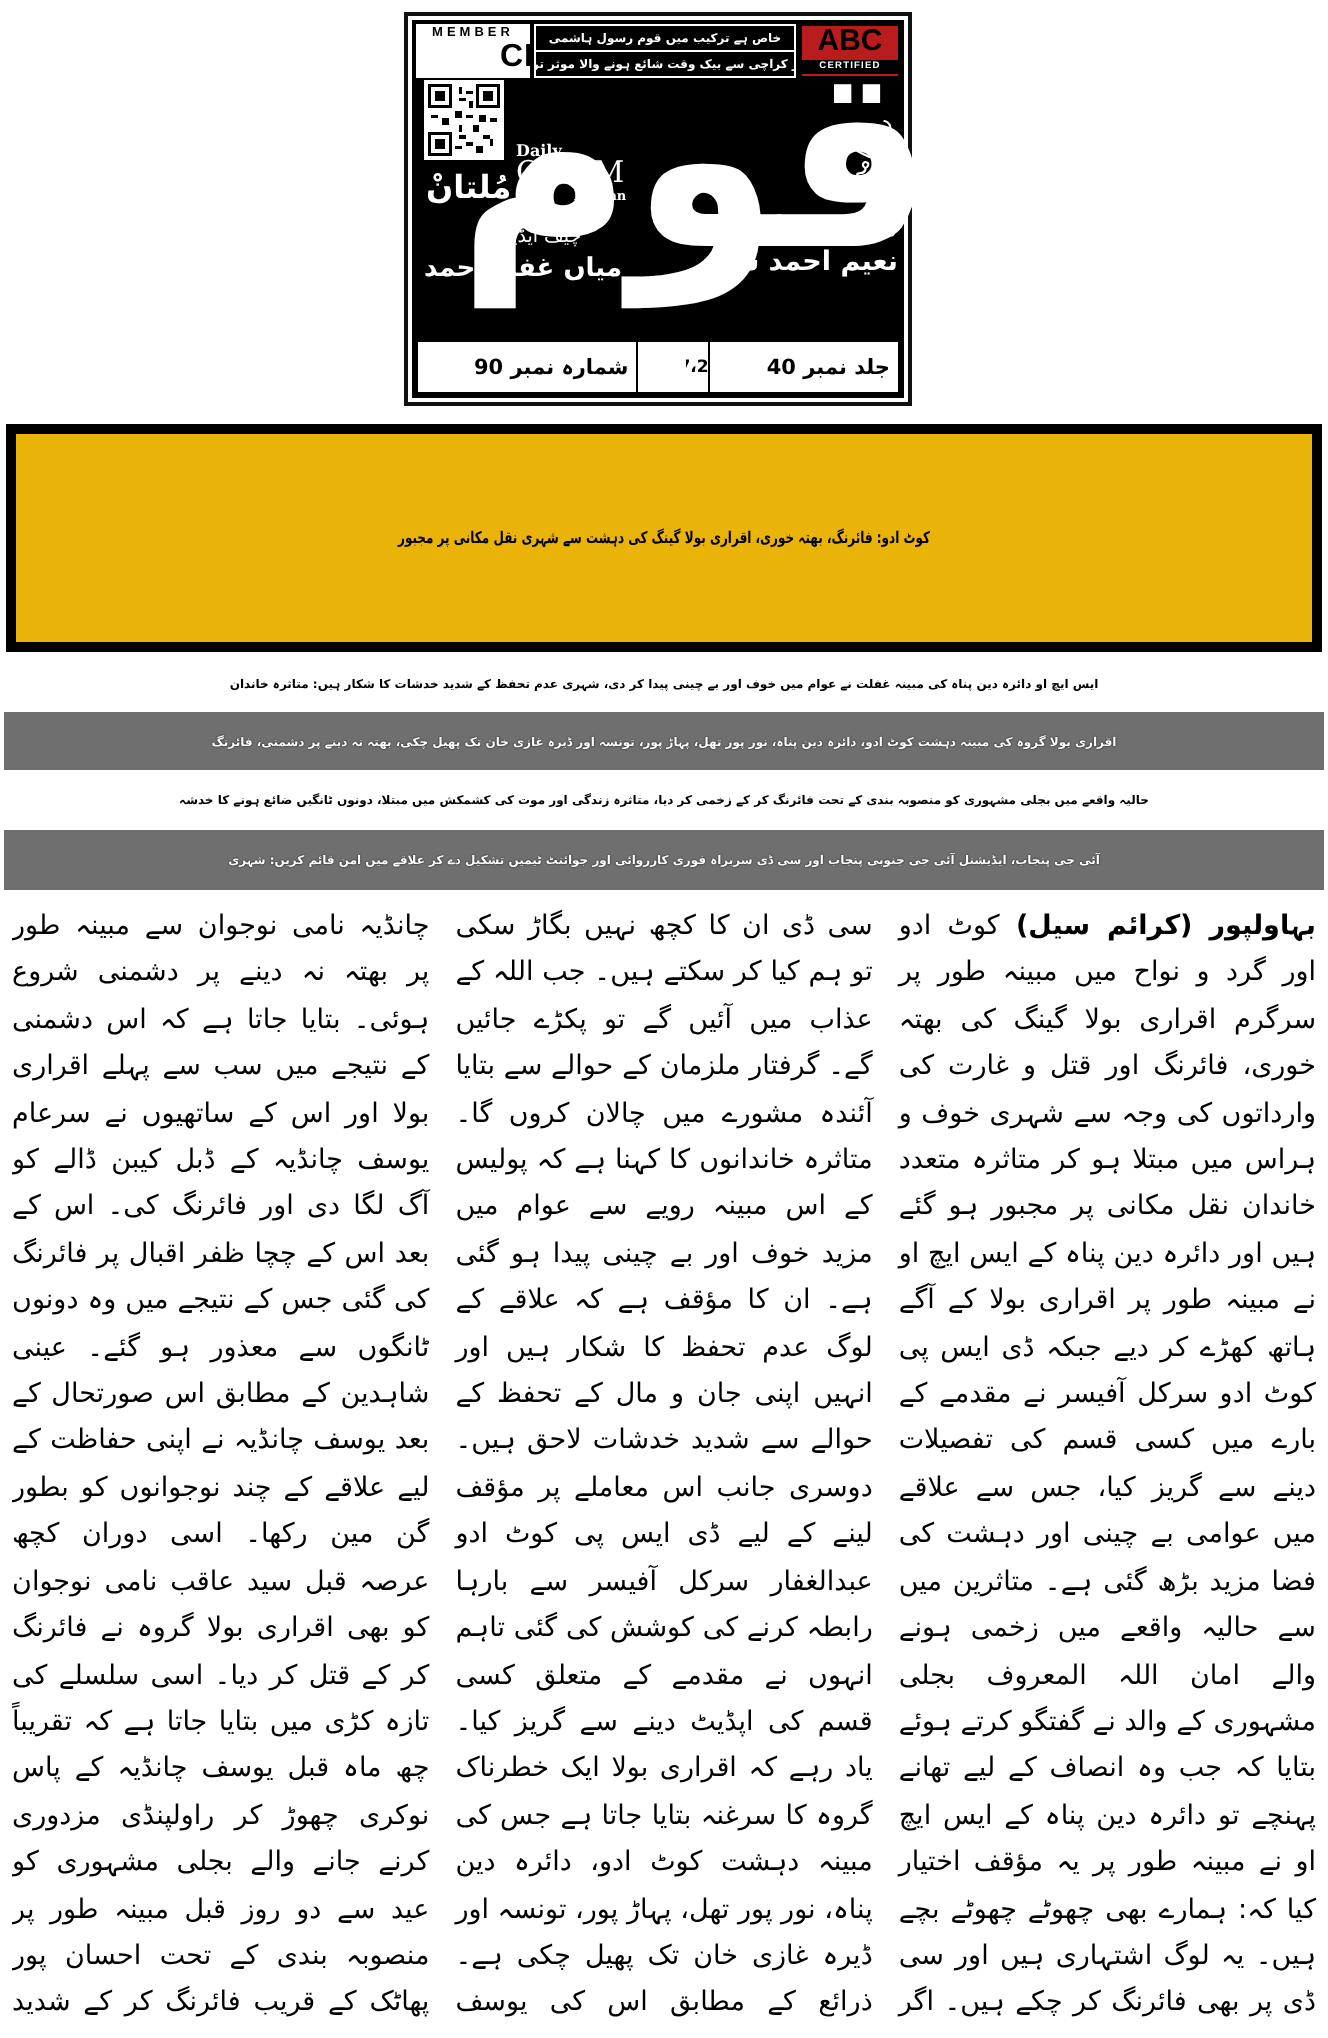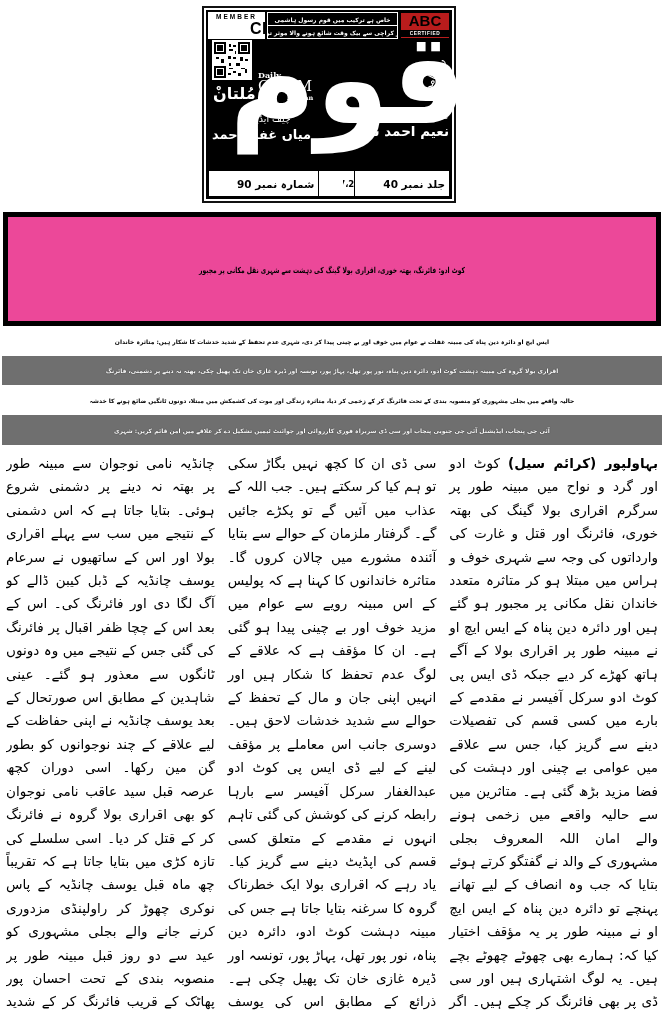--- a/index.html
+++ b/index.html
@@ -48,21 +48,21 @@
 
   .mh-datebar { position:absolute; left:2px; right:2px; bottom:2px; height:27px; z-index:2;
     background:#fff; color:#000; border:1.5px solid #000; display:flex; direction:rtl; }
   .db-cell { display:flex; align-items:center; justify-content:center; white-space:nowrap;
     font-size:10.5px; font-weight:bold; padding:0 4px;margin-left:24px; }
   .db-cell + .db-cell { border-inline-start:1.5px solid #000; }
   .db-date { flex:1; font-size:8.5px; overflow:hidden; }
 
   
   .headline-box { position:absolute; left:3px; top:212px; width:658px; height:114px;
-    border:5px solid #000; background:#ec4899; display:flex; align-items:center; overflow:hidden; }
+    border:5px solid #000; background:#eab308; display:flex; align-items:center; overflow:hidden; }
   .headline-text { display:block; width:100%; text-align:center; direction:rtl;
     font-size:42px; font-weight:bold; white-space:nowrap; transform:scaleY(1.35); }
 
   
   .subhead { position:absolute; left:2px; width:660px; display:flex; align-items:center;
     justify-content:center; overflow:hidden; direction:rtl; font-weight:bold; }
   .subhead > span { display:block; width:100%; text-align:center; white-space:nowrap; }
   .sh1 { top:328px; height:27px; font-size:16px; }
   .sh2 { top:356px; height:29px; font-size:15px; }
   .sh3 { top:386px; height:28px; font-size:15px; }

